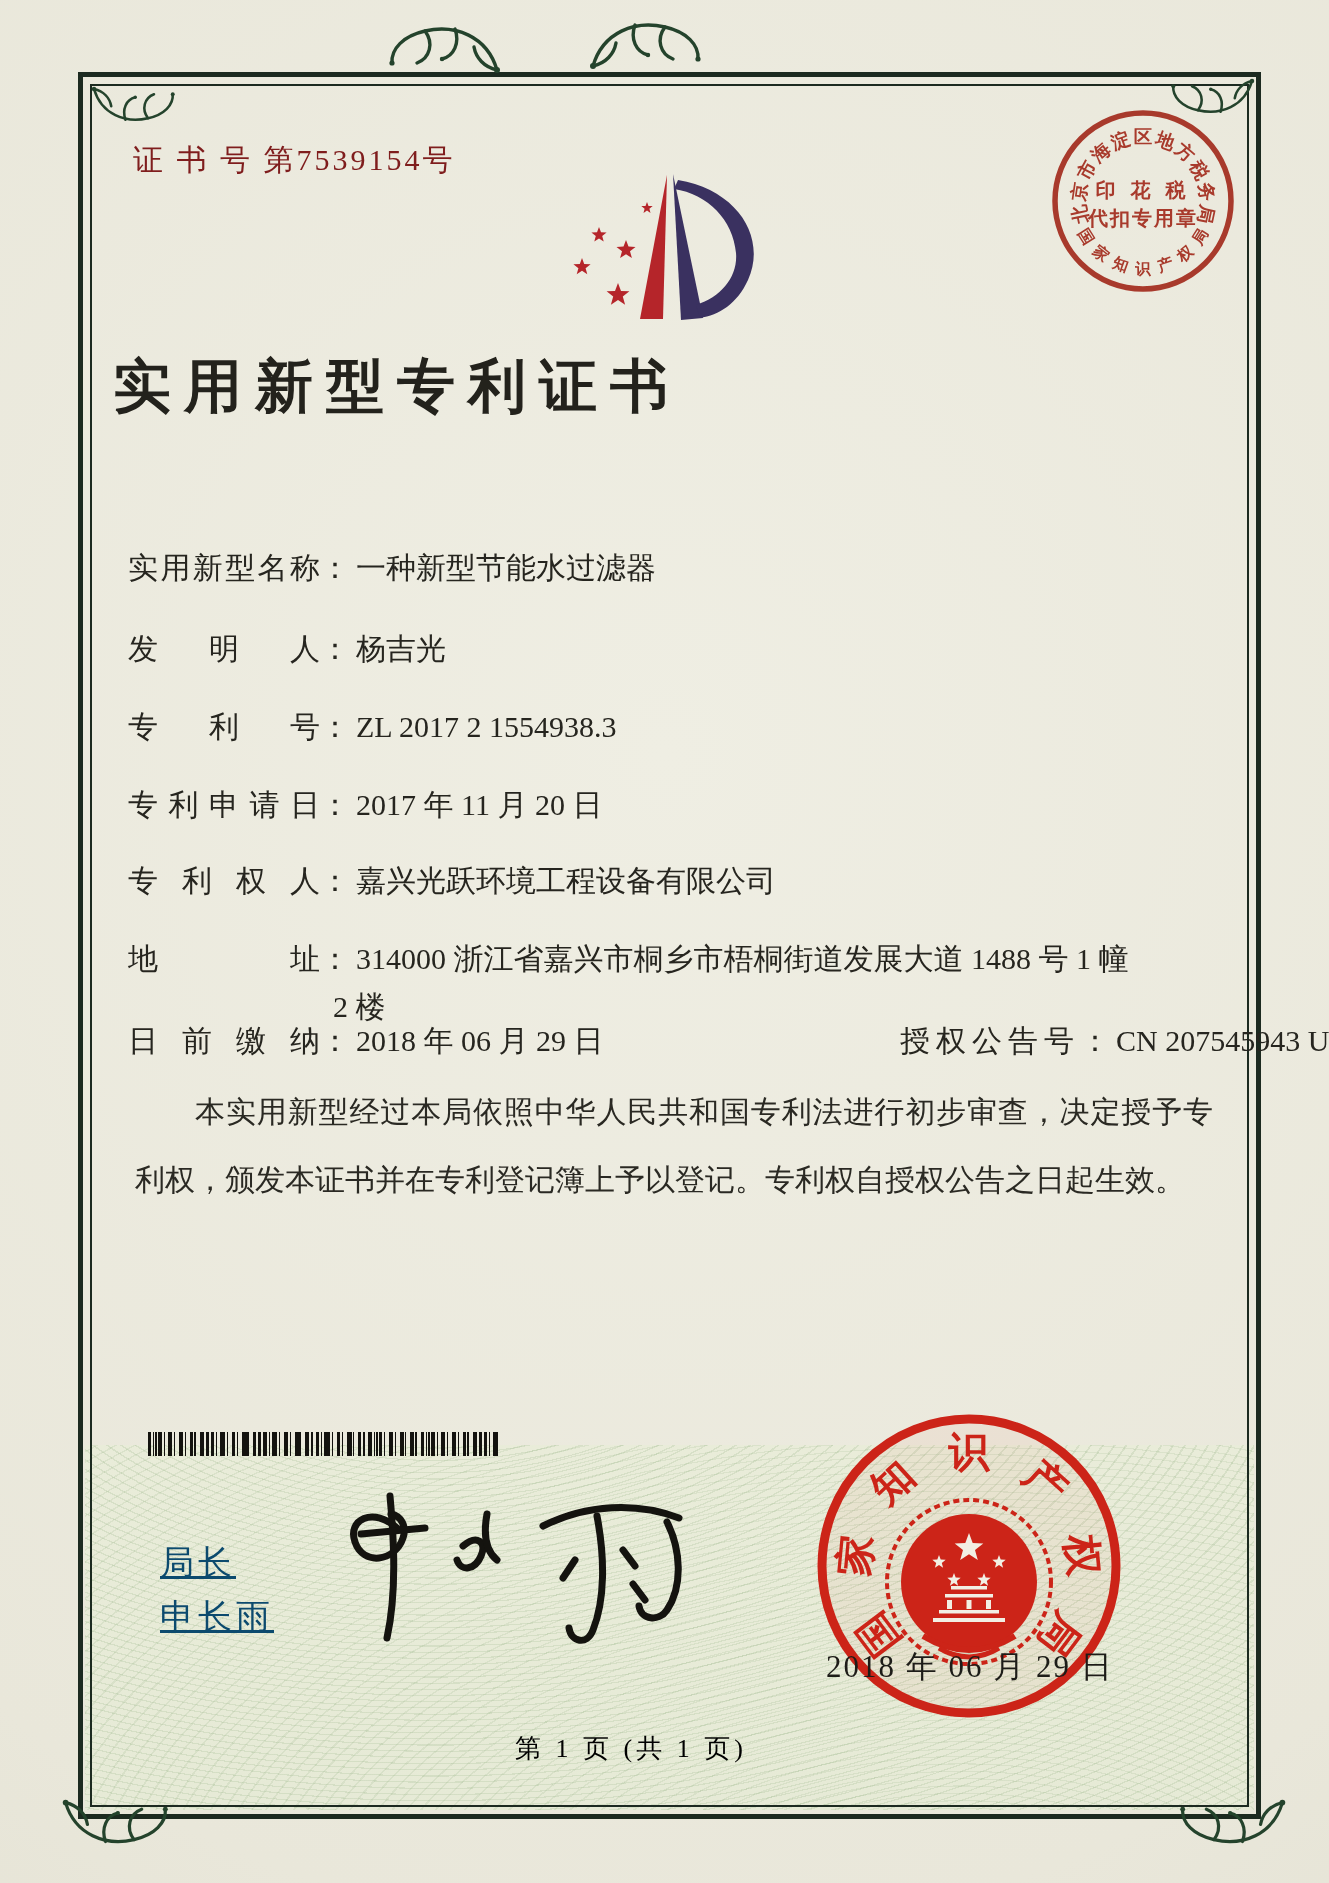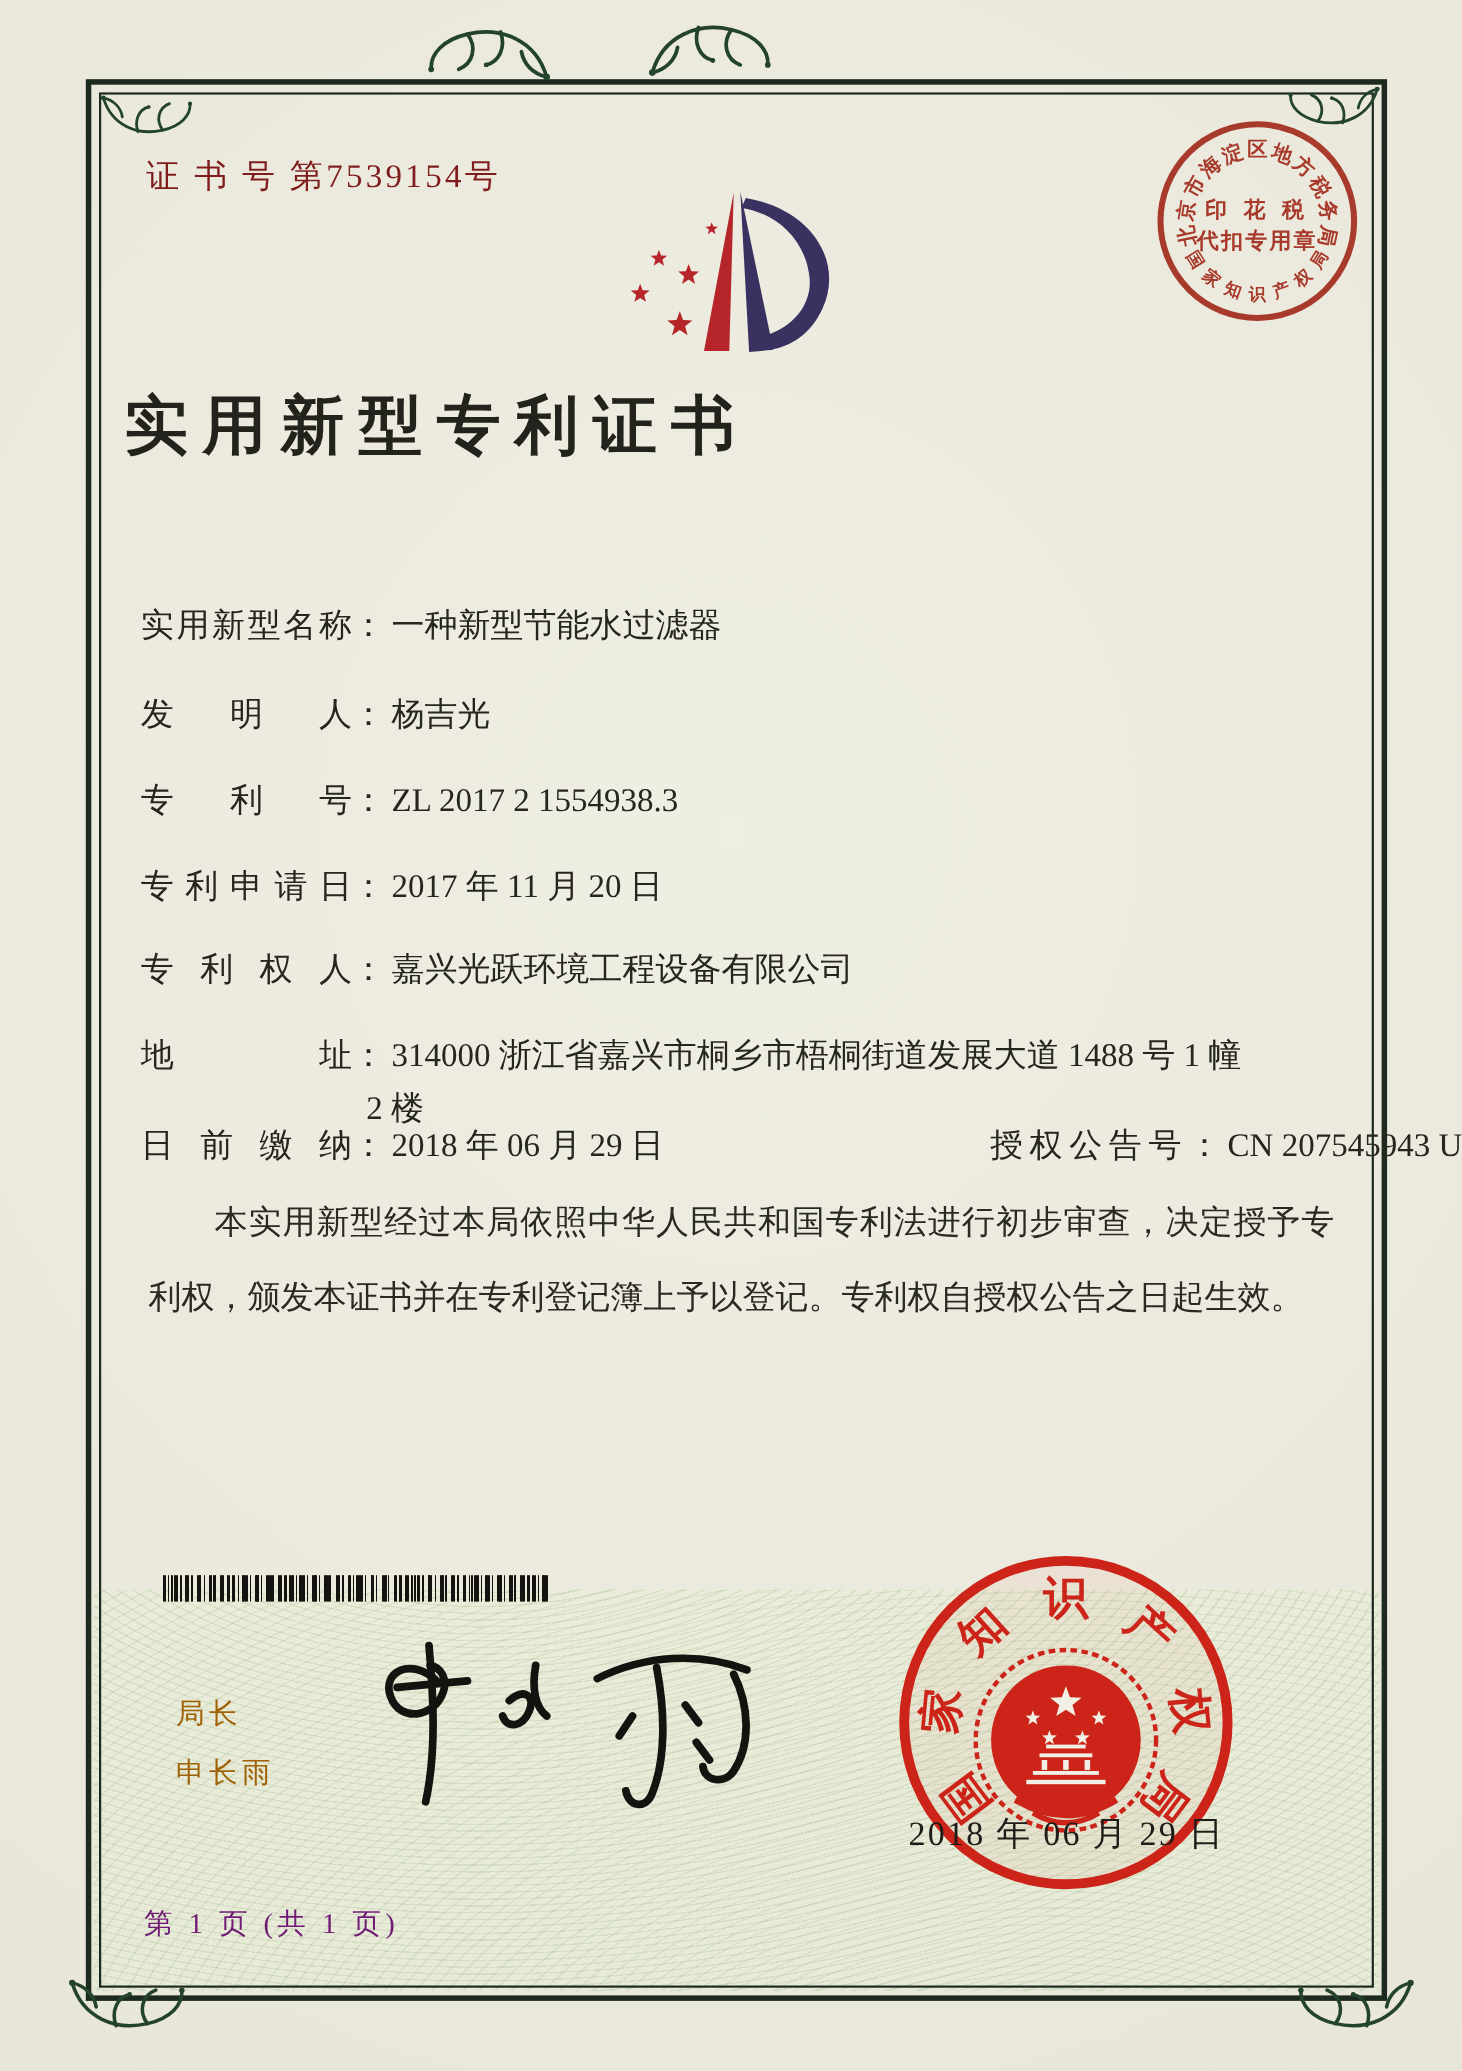--- a/index.html
+++ b/index.html
@@ -35,27 +35,27 @@
   .grant-no{position:absolute;left:772px;top:0;font-size:30px;white-space:nowrap;}
   .grant-no .field-label2{letter-spacing:6px;}
   .body-text{position:absolute;left:135px;top:1078px;width:1078px;
     font-size:30px;line-height:68px;text-align:justify;color:#2a2923;}
   .body-text p{margin:0;text-indent:2em;}
   .barcode{position:absolute;left:148px;top:1432px;width:352px;height:24px;
     background:
       repeating-linear-gradient(90deg,#14130f 0 3px,rgba(0,0,0,0) 3px 5px,#14130f 5px 6px,rgba(0,0,0,0) 6px 10px,#14130f 10px 14px,rgba(0,0,0,0) 14px 16px,#14130f 16px 17px,rgba(0,0,0,0) 17px 21px),
       repeating-linear-gradient(90deg,rgba(0,0,0,0) 0 7px,#14130f 7px 9px,rgba(0,0,0,0) 9px 13px);
   }
-  .officer{position:absolute;left:160px;font-size:26px;letter-spacing:4px;color:#a16207;}
+  .officer{position:absolute;left:160px;font-size:34px;letter-spacing:4px;color:#0c4a6e;text-decoration:underline;}
   .officer.t1{top:1540px;} .officer.t2{top:1594px;}
   .signature{position:absolute;left:335px;top:1488px;}
   .seal{position:absolute;left:808px;top:1405px;}
   .seal-date{position:absolute;left:826px;top:1646px;font-size:31px;letter-spacing:2px;color:#1d1c18;z-index:5;}
-  .footer{position:absolute;left:131px;top:1731px;width:1000px;text-align:left;
-    font-size:26px;letter-spacing:4px;color:#701a75;}
+  .footer{position:absolute;left:131px;top:1731px;width:1000px;text-align:center;
+    font-size:26px;letter-spacing:4px;color:#000000;}
   .ornaments{position:absolute;inset:0;pointer-events:none;}
   svg text{font-family:"Liberation Serif","DejaVu Serif",serif;}
 </style>
 </head>
 <body>
 
 <div class="page-bg"></div>
 <div class="guilloche"></div>
 <div class="frame-outer">
   <div class="frame-inner"></div>

